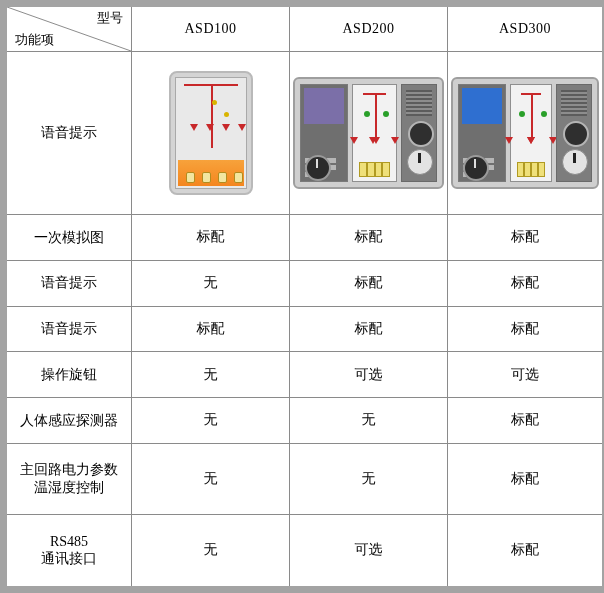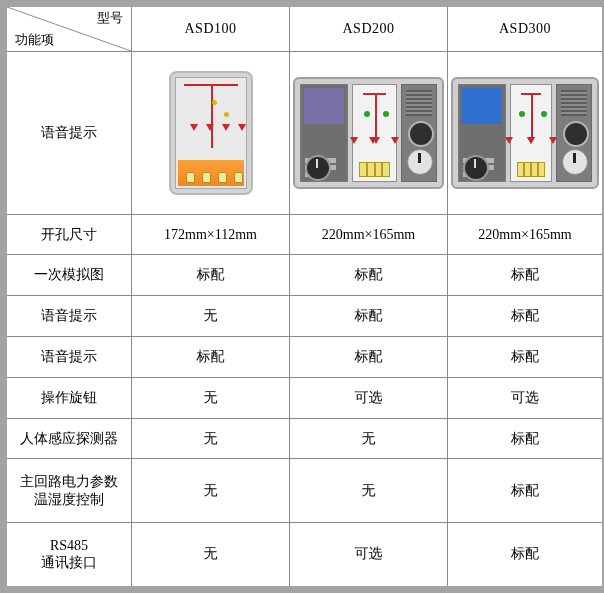--- a/index.html
+++ b/index.html
@@ -399,26 +399,20 @@
               <div class="vent"></div>
               <div class="knob2"></div>
               <div class="knob"></div>
             </div>
             <div class="knob-left"></div>
           </div>
         </div>
       </td>
     </tr>
 
-    <tr>
-      <td class="label-cell">开孔尺寸</td>
-      <td class="val">172mm×112mm</td>
-      <td class="val">220mm×165mm</td>
-      <td class="val">220mm×165mm</td>
-    </tr>
 
     <tr>
       <td class="label-cell">一次模拟图</td>
       <td class="val">标配</td>
       <td class="val">标配</td>
       <td class="val">标配</td>
     </tr>
 
     <tr>
       <td class="label-cell">语音提示</td>

